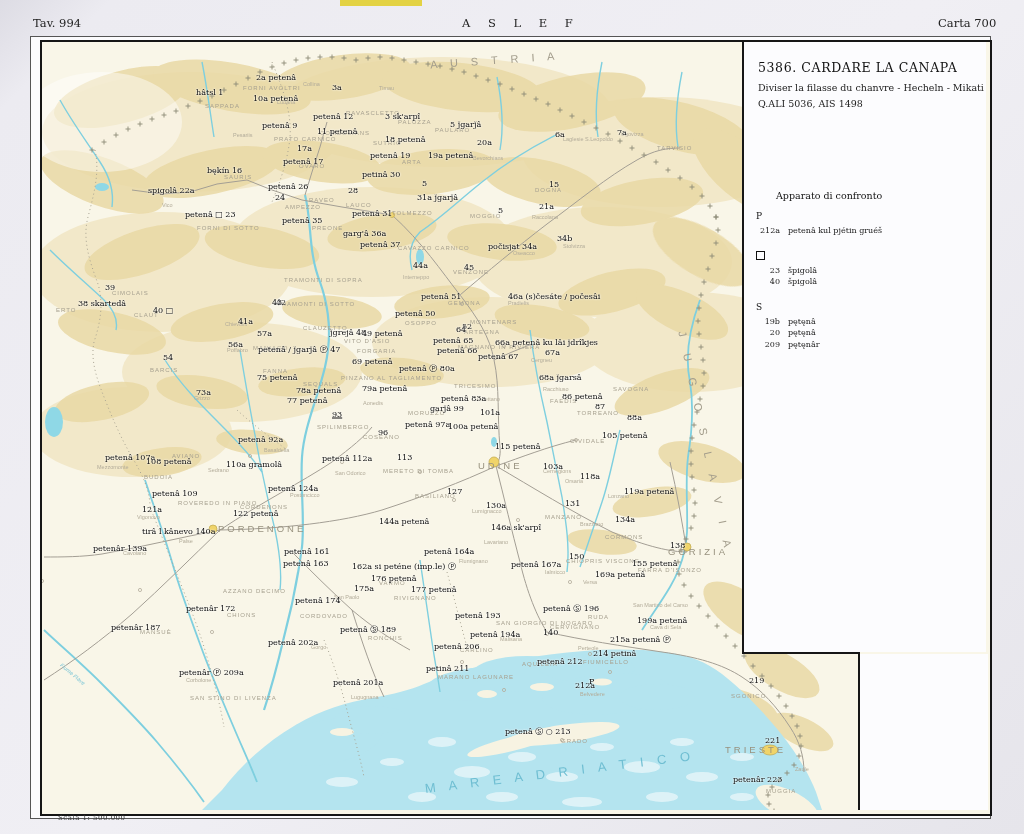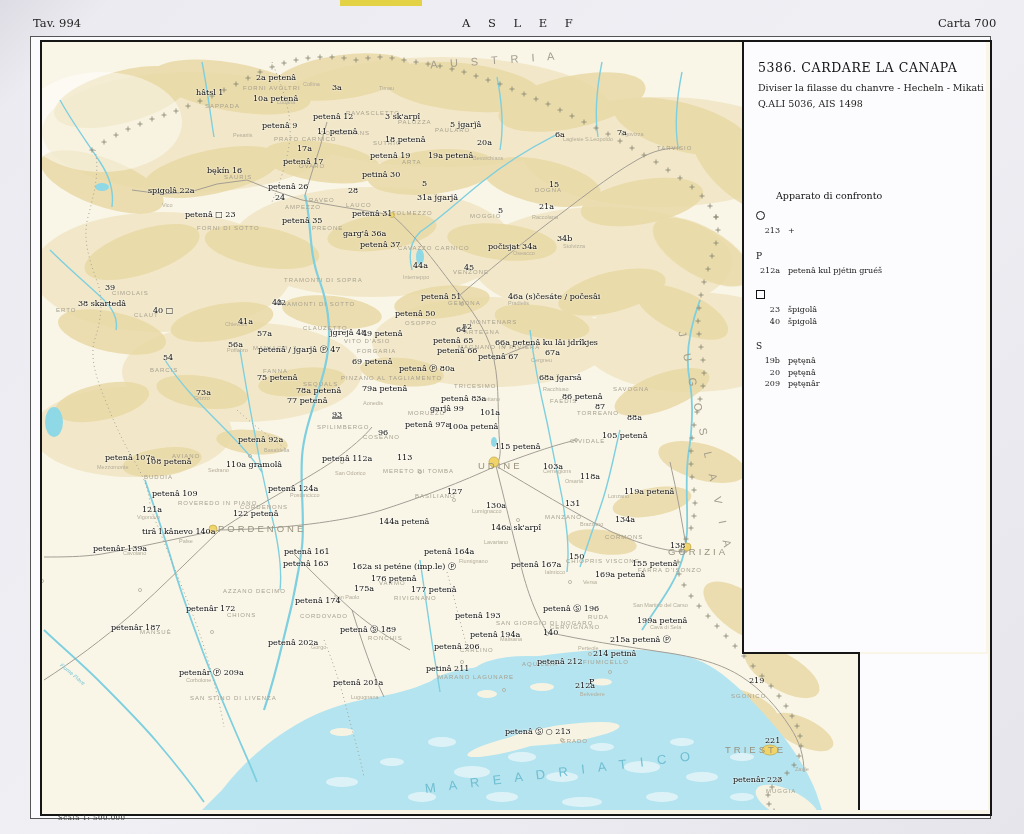--- a/index.html
+++ b/index.html
@@ -521,27 +521,20 @@
       </div>
 
     <div class="panel">
       <div class="p-title">5386. CARDARE LA CANAPA</div>
       <div class="p-sub">Diviser la filasse du chanvre - Hecheln - Mikati</div>
       <div class="p-ref">Q.ALI 5036, AIS 1498</div>
       <div class="apparato">
         <div class="ap-title">Apparato di confronto</div>
         <div>
             <div class="lg-group">
-              <div class="lg-sym"><span class="shape circ"></span></div>
-              <div class="lg-row">
-                <span class="lg-num">213</span>
-                <span class="lg-word">+</span>
-              </div>
-            </div>
-            <div class="lg-group">
               <div class="lg-sym"><span class="lgletter">P</span></div>
               <div class="lg-row">
                 <span class="lg-num">212a</span>
                 <span class="lg-word">petenâ kul pjétin gruéš</span>
               </div>
             </div>
             <div class="lg-group">
               <div class="lg-sym"><span class="shape"></span></div>
               <div class="lg-row">
                 <span class="lg-num">23</span>

